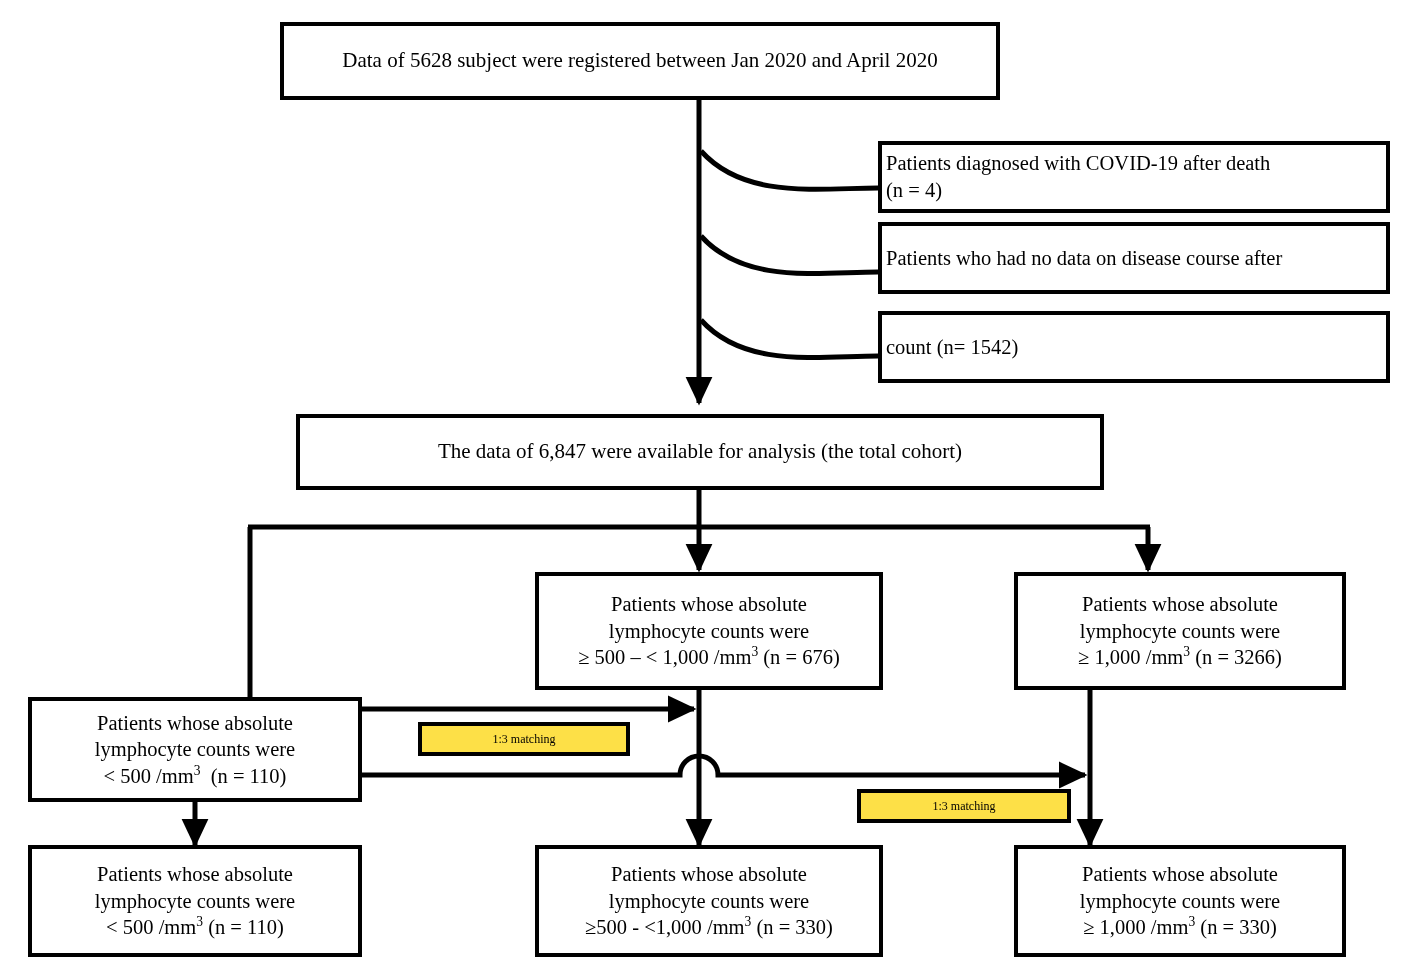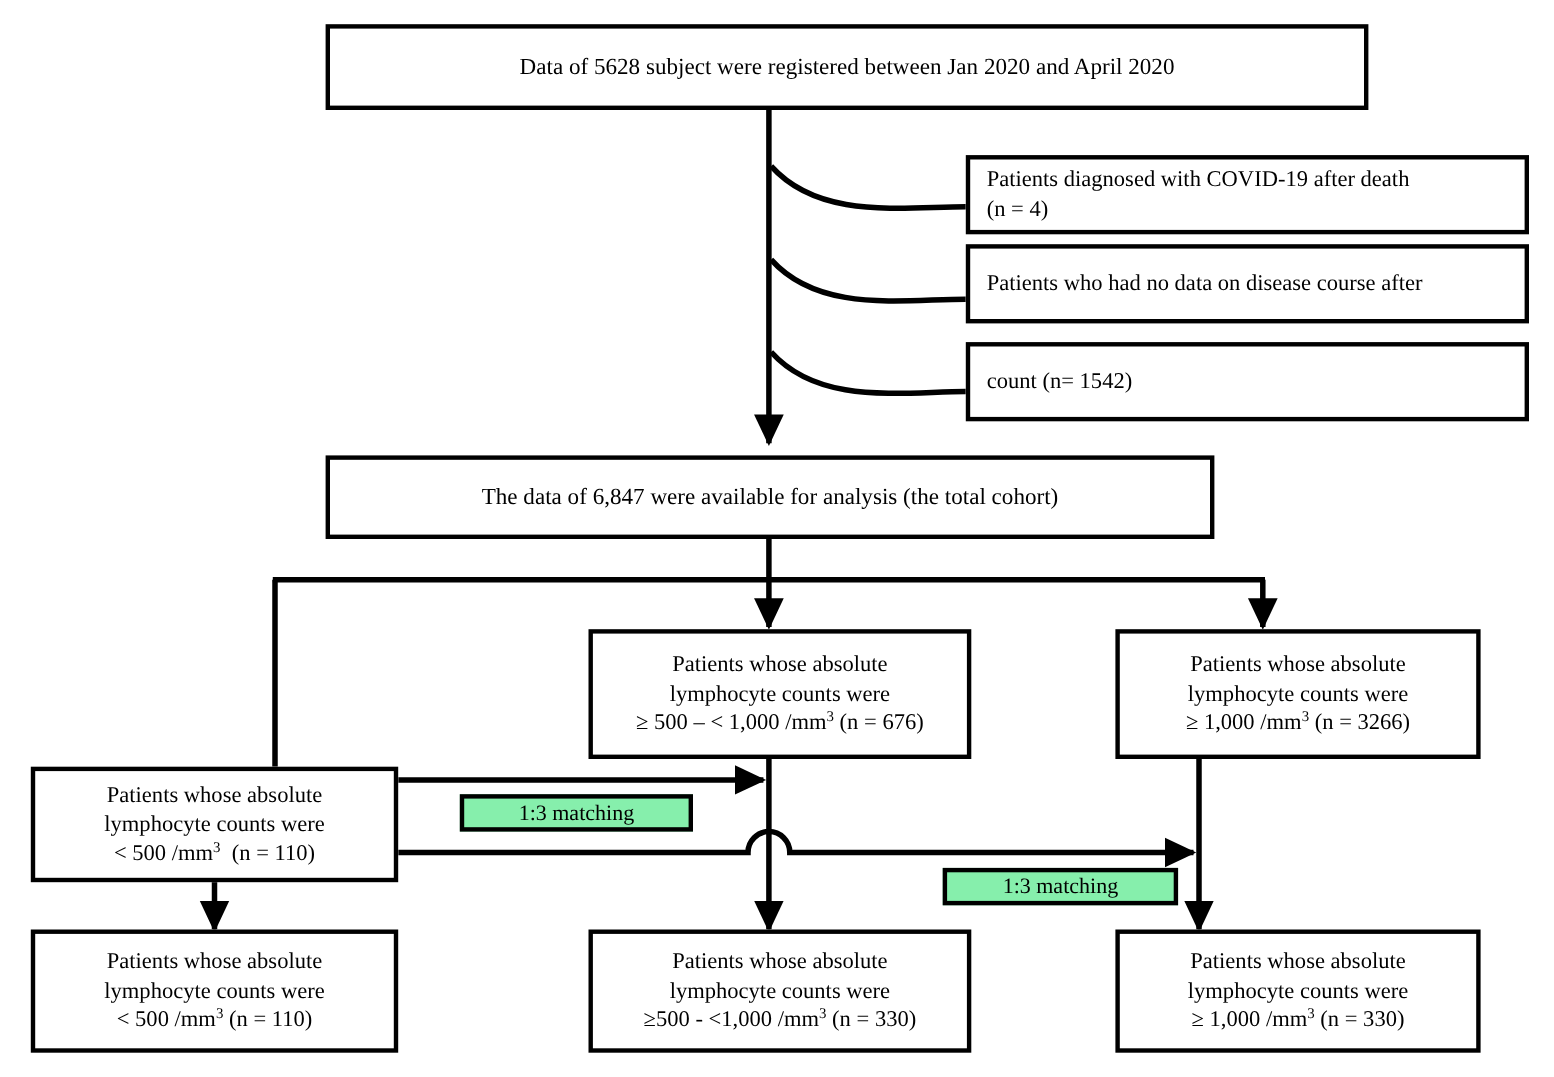--- a/index.html
+++ b/index.html
@@ -29,38 +29,38 @@
     display:flex;
     flex-direction:column;
     align-items:center;
     justify-content:center;
     text-align:center;
     z-index:3;
   }
   .node.left-align{
     align-items:flex-start;
     text-align:left;
-    padding-left:15px;
+    padding-left:4px;
   }
   .node .ln{
     display:block;
     line-height:1.30;
     white-space:pre;
   }
   .f21{font-size:21px;}
   .f20{font-size:20.5px;}
   .tag{
     position:absolute;
     box-sizing:border-box;
     border:4px solid #000000;
-    background:#86efac;
+    background:#fde047;
     display:flex;
     align-items:center;
     justify-content:center;
-    font-size:20px;
+    font-size:12px;
     z-index:4;
     white-space:pre;
   }
   sup{font-size:0.66em; vertical-align:super; line-height:0;}
 </style>
 </head>
 <body>
 
 <div id="canvas">
 
@@ -90,21 +90,21 @@
       <path d="M 1090,690 L 1090,845" marker-end="url(#arw)"></path>
 
       <path d="M 195,800 L 195,845" marker-end="url(#arw)"></path>
 
       <path d="M 362,709 L 694,709" marker-end="url(#arw)"></path>
 
       <path d="M 362,775 L 680,775 A 19 19 0 0 1 718,775 L 1085,775" marker-end="url(#arw)"></path>
     </g>
   </svg>
 
-  <div class="node" style="left:296px; top:22px; width:948px; height:78px;">
+  <div class="node" style="left:280px; top:22px; width:720px; height:78px;">
     <span class="ln f21">Data of 5628 subject were registered between Jan 2020 and April 2020</span>
   </div>
 
   <div class="node left-align" style="left:878px; top:141px; width:512px; height:72px;">
     <span class="ln f20">Patients diagnosed with COVID-19 after death</span>
     <span class="ln f20">(n = 4)</span>
   </div>
 
   <div class="node left-align" style="left:878px; top:222px; width:512px; height:72px;">
     <span class="ln f20">Patients who had no data on disease course after</span>

